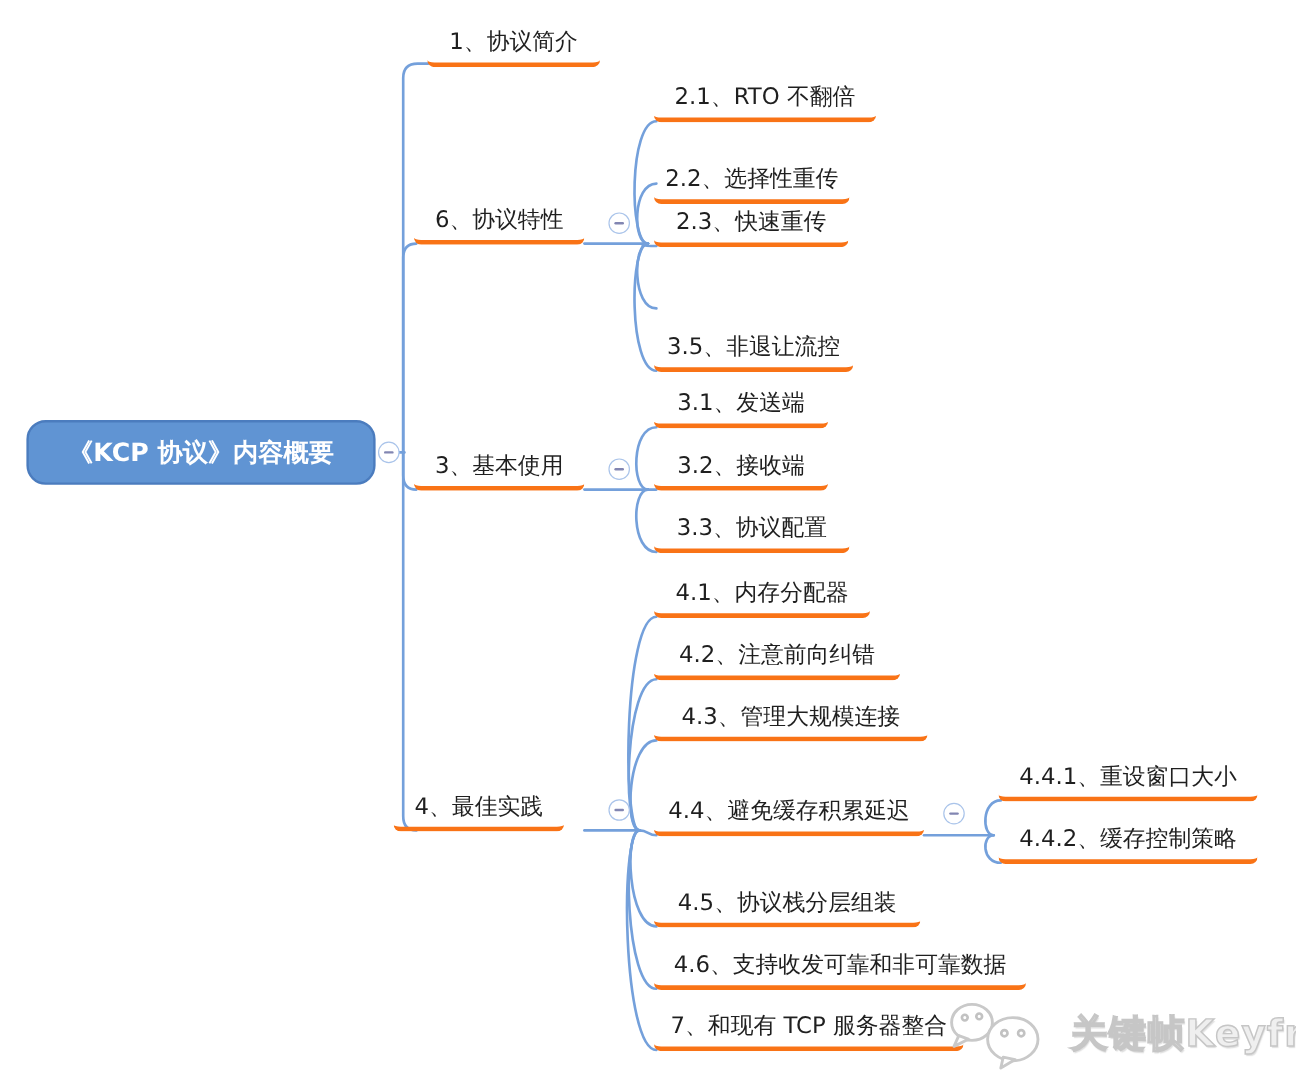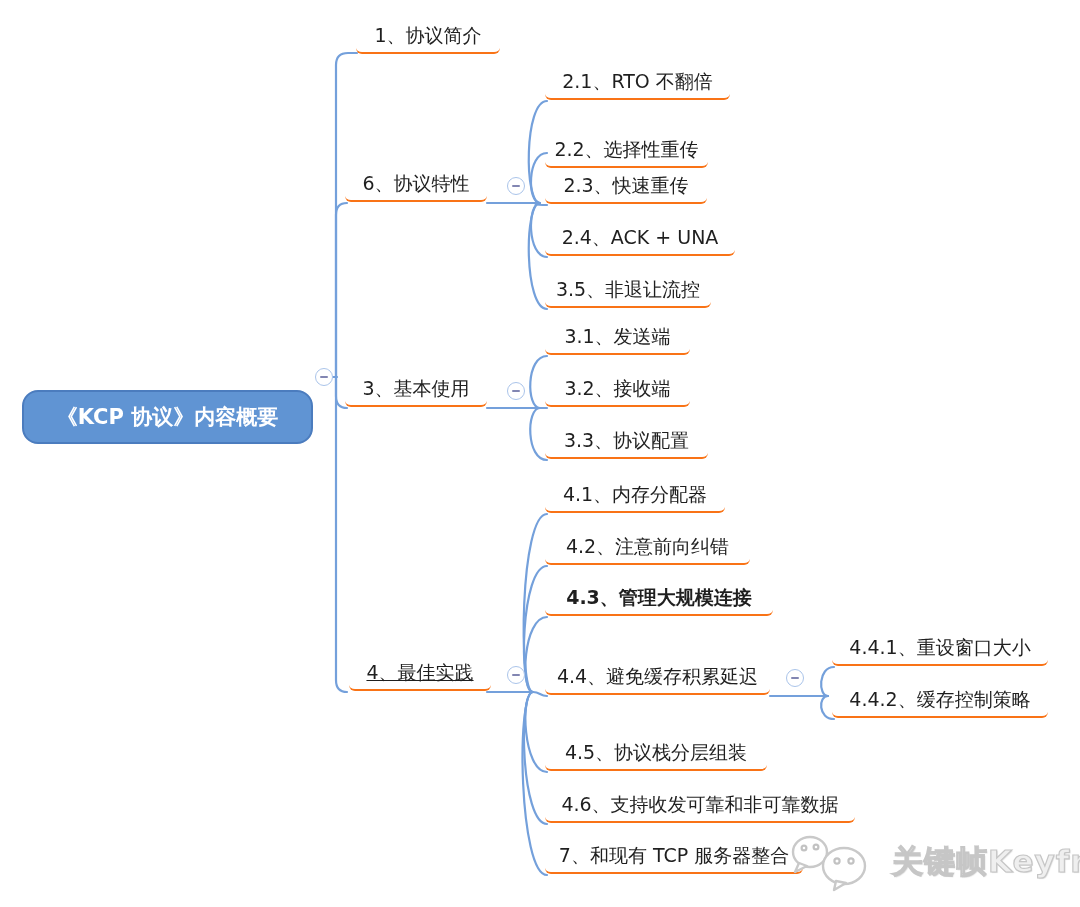--- a/index.html
+++ b/index.html
@@ -6,29 +6,29 @@
   #canvas{
     position:relative;width:1080px;height:907px;background:#ffffff;overflow:hidden;
     font-family:"DejaVu Sans","Liberation Sans",sans-serif;
   }
   #wires{position:absolute;left:0;top:0;}
   .topic{
     position:absolute;
     font-size:19px;line-height:26px;color:#1f1f1f;
     text-align:center;white-space:nowrap;
     padding-bottom:4px;
-    border-bottom:2px solid #f97316;
+    border-bottom:4px solid #f97316;
     border-radius:0 0 6px 6px;
   }
   .root-topic{
     position:absolute;left:22px;top:350px;width:291px;height:54px;
     background:#6094d3;border:2px solid #4b7cbe;border-radius:16px;
     color:#ffffff;font-size:21px;font-weight:bold;
     display:flex;align-items:center;justify-content:center;
-    white-space:nowrap;box-sizing:border-box;margin-top:40px;
+    white-space:nowrap;box-sizing:border-box;
   }
   .collapse{
     position:absolute;width:18px;height:18px;box-sizing:border-box;
     background:#ffffff;border:1.6px solid #aac4ea;border-radius:50%;
     display:flex;align-items:center;justify-content:center;
   }
   .collapse .bar{width:8px;height:2px;background:#8286b2;border-radius:1px;}
   .watermark{
     position:absolute;left:786px;top:832px;
     display:flex;align-items:center;gap:6px;
@@ -104,38 +104,35 @@
       <div class="bar"></div>
     </div>
 
   <div class="topic" style="left:345px;top:375px;width:142px;">
     <span>3、基本使用</span>
   </div>
   <div class="collapse" style="left:507px;top:382px;">
       <div class="bar"></div>
     </div>
 
-  <div class="topic" style="left:349px;top:659px;width:142px;text-decoration:underline;">
+  <div class="topic" style="left:328px;top:659px;width:142px;">
     <span>4、最佳实践</span>
   </div>
   <div class="collapse" style="left:507px;top:666px;">
       <div class="bar"></div>
     </div>
 
   <div class="topic" style="left:545px;top:68px;width:185px;">
     <span>2.1、RTO 不翻倍</span>
   </div>
   <div class="topic" style="left:545px;top:136px;width:163px;">
     <span>2.2、选择性重传</span>
   </div>
   <div class="topic" style="left:545px;top:172px;width:162px;">
     <span>2.3、快速重传</span>
-  </div>
-  <div class="topic" style="left:545px;top:224px;width:190px;">
-    <span>2.4、ACK + UNA</span>
   </div>
   <div class="topic" style="left:545px;top:276px;width:166px;">
     <span>3.5、非退让流控</span>
   </div>
 
   <div class="topic" style="left:545px;top:323px;width:145px;">
     <span>3.1、发送端</span>
   </div>
   <div class="topic" style="left:545px;top:375px;width:145px;">
     <span>3.2、接收端</span>
@@ -143,21 +140,21 @@
   <div class="topic" style="left:545px;top:427px;width:163px;">
     <span>3.3、协议配置</span>
   </div>
 
   <div class="topic" style="left:545px;top:481px;width:180px;">
     <span>4.1、内存分配器</span>
   </div>
   <div class="topic" style="left:545px;top:533px;width:205px;">
     <span>4.2、注意前向纠错</span>
   </div>
-  <div class="topic" style="left:545px;top:584px;width:228px;font-weight:bold;">
+  <div class="topic" style="left:545px;top:584px;width:228px;">
     <span>4.3、管理大规模连接</span>
   </div>
   <div class="topic" style="left:545px;top:663px;width:225px;">
     <span>4.4、避免缓存积累延迟</span>
   </div>
   <div class="collapse" style="left:786px;top:669px;">
       <div class="bar"></div>
     </div>
   <div class="topic" style="left:545px;top:739px;width:222px;">
     <span>4.5、协议栈分层组装</span>

